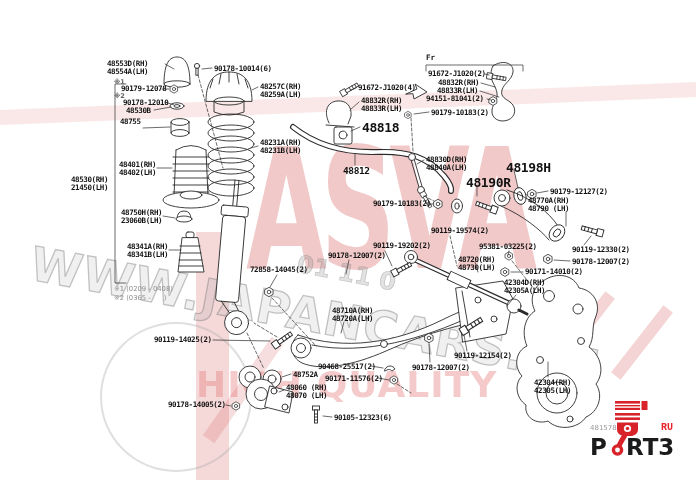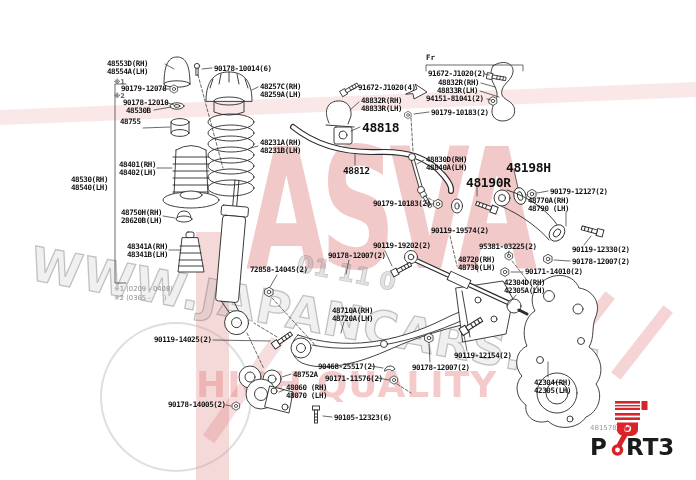--- a/index.html
+++ b/index.html
@@ -34,21 +34,21 @@
        transform:rotate(-2.3deg)}
   .wm-band-v{left:196px;top:232px;width:33px;height:248px;background:rgba(205,60,60,0.20)}
   .wm-circle{left:100px;top:322px;width:152px;height:150px;border:2px solid rgba(170,170,170,0.38);
        border-radius:50%}
   .wm-rf{width:12px;height:85px;background:rgba(205,60,60,0.22);transform:rotate(38deg)}
   .wm-rf3{width:14px;height:120px;background:rgba(205,60,60,0.17);transform:rotate(35deg)}
   .fig-code{left:590px;top:424px;font-size:7px;color:#9a9a9a;z-index:40;
        font-family:"DejaVu Sans",sans-serif}
   .logo-txt{position:absolute;font-family:"DejaVu Sans",sans-serif;font-weight:bold;
        font-size:23px;color:#1b1b1b;z-index:40;line-height:23px}
-  .logo-ru{position:absolute;left:616px;top:422px;font-family:Liberation Serif, serif;
+  .logo-ru{position:absolute;left:661px;top:422px;font-family:Liberation Mono, monospace;
        font-weight:bold;font-size:10px;color:#e8252b;z-index:41}
   svg.art{position:absolute;left:0;top:0;z-index:20}
   svg.piston{position:absolute;left:610px;top:399px;z-index:40}
   .dirlbl{position:absolute;left:426px;top:53px;font-size:7.5px;font-weight:bold;color:#111;z-index:30}
 </style>
 </head>
 <body>
 
 <div class="page">
 
@@ -323,22 +323,22 @@
   <div class="lbl" style="left:107px;top:60px"><span>48553D(RH)</span><span>48554A(LH)</span></div>
   <div class="lbl" style="left:214px;top:65px"><span>90178-10014(6)</span></div>
   <div class="ref" style="left:114px;top:78px">※1</div>
   <div class="lbl" style="left:121px;top:85px"><span>90179-12078</span></div>
   <div class="ref" style="left:114px;top:92px">※2</div>
   <div class="lbl" style="left:123px;top:99px"><span>90178-12010</span></div>
   <div class="lbl" style="left:126px;top:107px"><span>48530B</span></div>
   <div class="lbl" style="left:120px;top:118px"><span>48755</span></div>
   <div class="lbl" style="left:260px;top:83px"><span>48257C(RH)</span><span>48259A(LH)</span></div>
   <div class="lbl" style="left:119px;top:161px"><span>48401(RH)</span><span>48402(LH)</span></div>
-  <div class="lbl" style="left:71px;top:176px"><span>48530(RH)</span><span>48540(LH)</span></div>
-  <div class="lbl" style="left:121px;top:209px"><span>48750H(RH)</span><span>28620B(LH)</span></div>
+  <div class="lbl" style="left:71px;top:176px"><span>48530(RH)</span><span>21450(LH)</span></div>
+  <div class="lbl" style="left:121px;top:209px"><span>48750H(RH)</span><span>23060B(LH)</span></div>
   <div class="lbl" style="left:127px;top:243px"><span>48341A(RH)</span><span>48341B(LH)</span></div>
   <div class="fnote" style="left:114px;top:285px"><span>※1 (0209 - 0408)</span><span>※2 (0365 -      )</span></div>
   <div class="lbl" style="left:154px;top:336px"><span>90119-14025(2)</span></div>
   <div class="lbl" style="left:168px;top:401px"><span>90178-14005(2)</span></div>
   <div class="lbl" style="left:334px;top:414px"><span>90105-12323(6)</span></div>
   <div class="lbl" style="left:286px;top:384px"><span>48060 (RH)</span><span>48070 (LH)</span></div>
   <div class="lbl" style="left:293px;top:371px"><span>48752A</span></div>
   <div class="lbl" style="left:318px;top:363px"><span>90468-25517(2)</span></div>
   <div class="lbl" style="left:325px;top:375px"><span>90171-11576(2)</span></div>
   <div class="lbl" style="left:332px;top:307px"><span>48710A(RH)</span><span>48720A(LH)</span></div>

